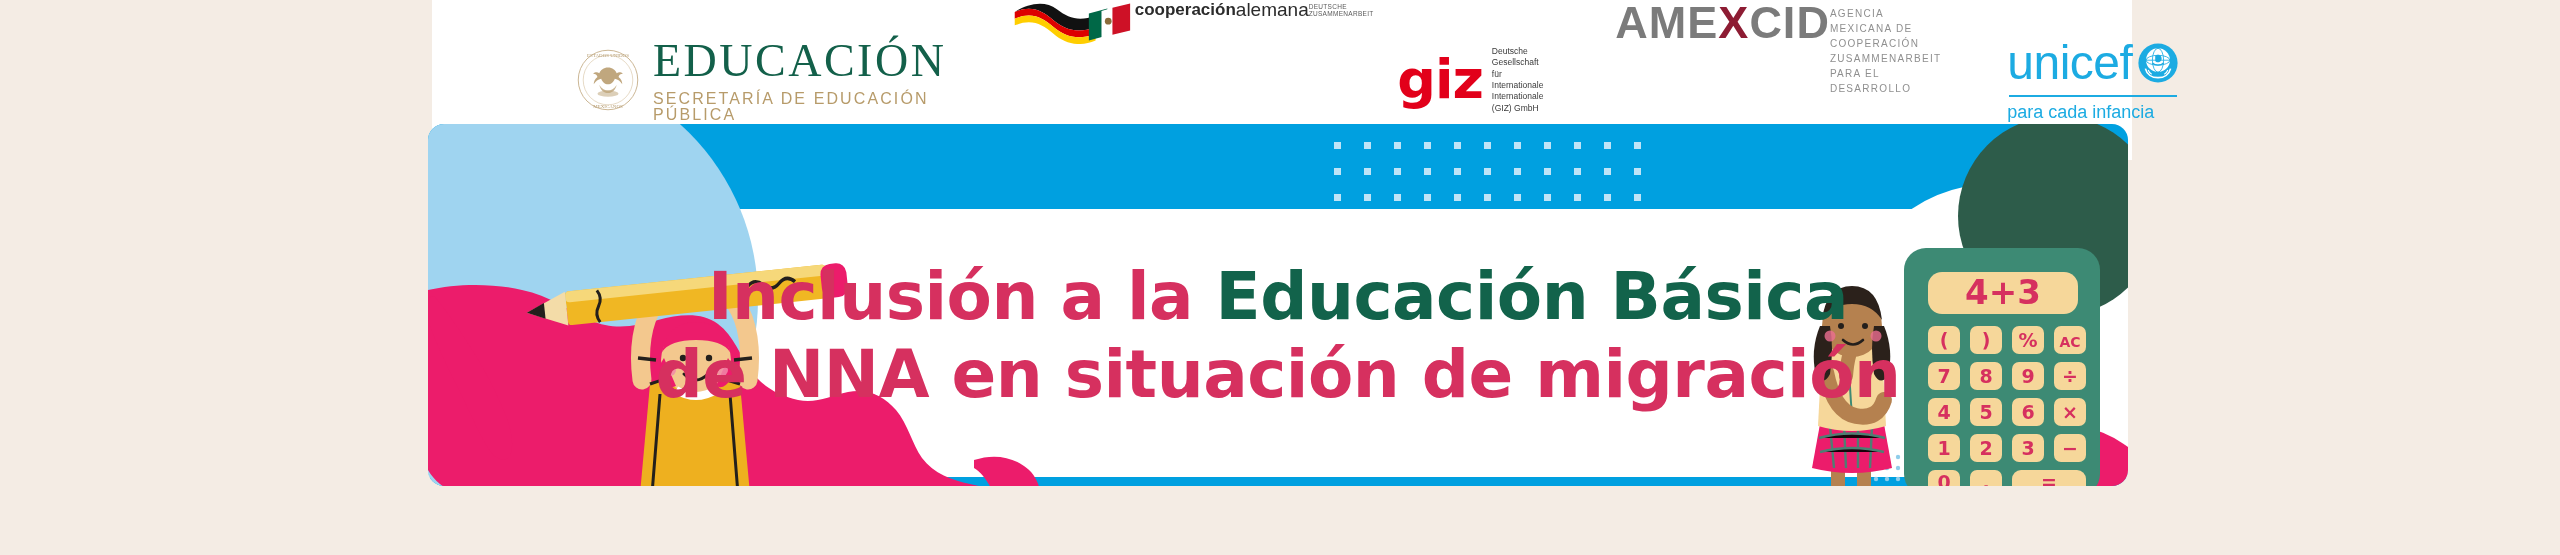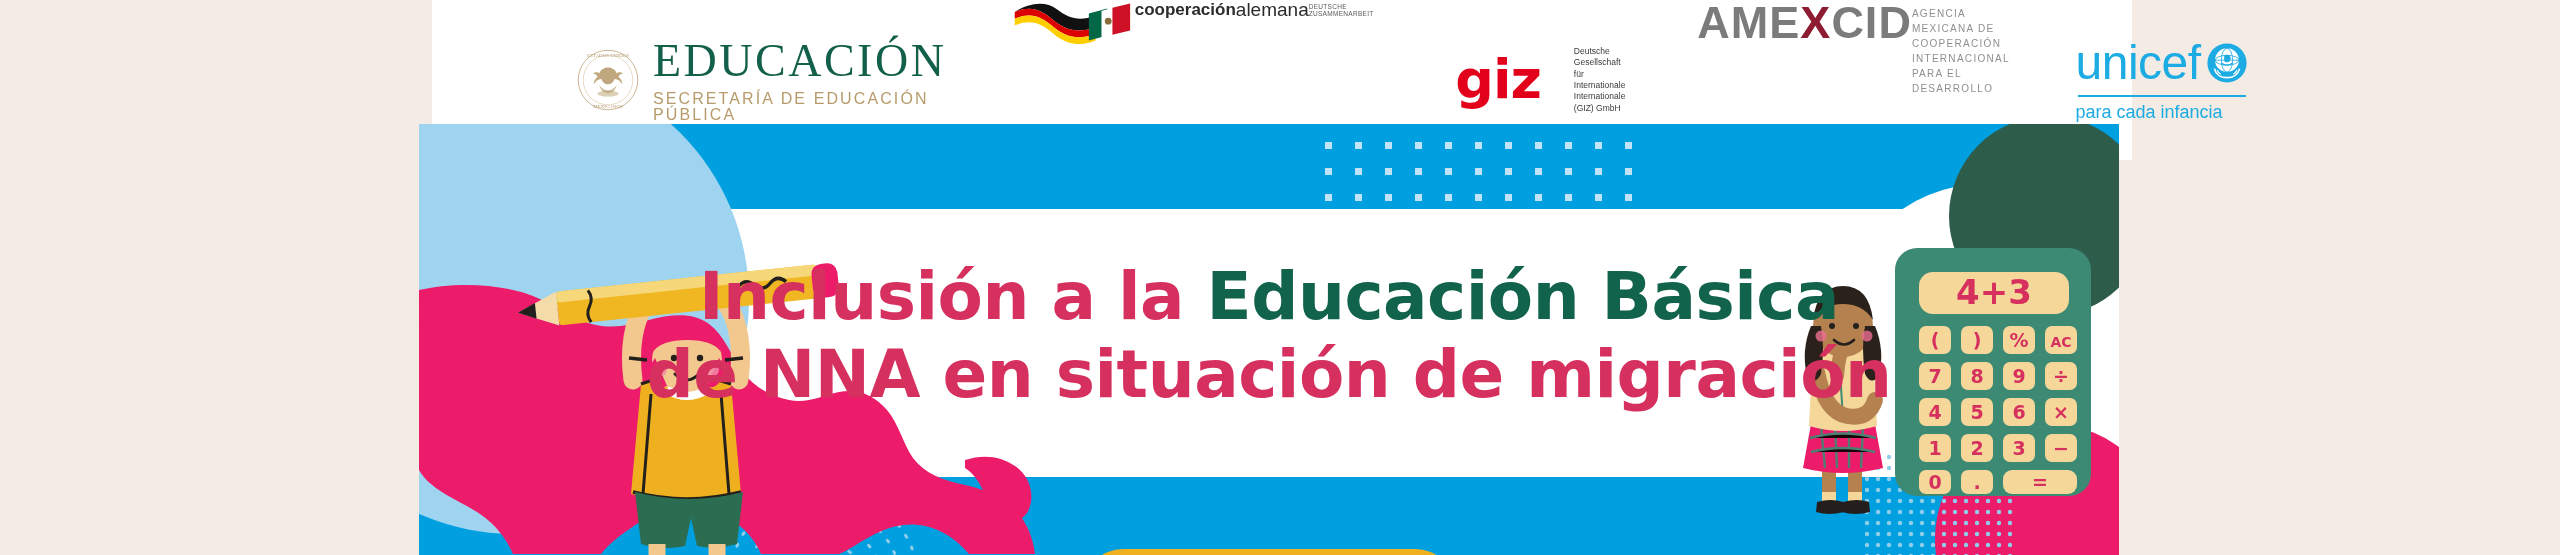--- a/index.html
+++ b/index.html
@@ -57,21 +57,21 @@
   }
 
   
   .logo-coop { margin-left: 62px; flex-direction: row; justify-content: center; align-items: flex-start; }
   .coop-ribbon { width: 150px; height: 44px; display: block; }
   .coop-text1 { font-size: 17px; color: #2b2b2b; font-weight: 700; line-height: 1.05; margin-top: 1px; }
   .coop-text2 { font-size: 19px; color: #2b2b2b; font-weight: 400; line-height: 1.05; }
   .coop-text3 { font-size: 6.5px; color: #5a5a5a; letter-spacing: .3px; margin-top: 3px; }
 
   
-  .logo-giz { margin-left: 58px; align-items: center; gap: 24px; }
+  .logo-giz { align-items: center; }
   .giz-mark {
     font-family: "DejaVu Sans", sans-serif;
     font-size: 54px;
     font-weight: 700;
     color: #e2001a;
     line-height: .8;
     letter-spacing: -1px;
   }
   .giz-lines {
     margin-left: 9px;
@@ -108,24 +108,25 @@
     line-height: 1;
     letter-spacing: -.5px;
   }
   .unicef-emblem { width: 42px; height: 42px; margin-left: 5px; }
   .unicef-rule { width: 168px; height: 2px; background: #1cabe2; margin: 8px 0 6px 2px; }
   .unicef-tag { font-size: 18px; color: #1cabe2; line-height: 1; }
 
   
   .hero {
     position: absolute;
-    left: 419px; top: 124px;
-    width: 1700px; height: 431px;
+    left: 428px; top: 124px;
+    width: 1700px; height: 362px;
     background: #00a0e0;
     overflow: hidden;
+    border-radius: 16px;
   }
   .hero-white {
     position: absolute;
     left: 0; top: 85px;
     width: 1700px; height: 268px;
     background: #ffffff;
   }
   .blob-lightblue {
     position: absolute;
     left: -140px; top: -60px;
@@ -264,21 +265,21 @@
         <div>Deutsche Gesellschaft</div>
         <div>für Internationale</div>
         <div>Internationale (GIZ) GmbH</div>
       </div>
     </div>
 
     <div class="logo logo-amexcid">
       <div class="amexcid-word"><span>AME</span><span class="x">X</span><span>CID</span></div>
       <div class="amexcid-sub">
         <div>AGENCIA MEXICANA DE COOPERACIÓN</div>
-        <div>INTERNACIONAL PARA EL DESARROLLO</div>
+        <div>ZUSAMMENARBEIT PARA EL DESARROLLO</div>
       </div>
     </div>
 
     <div class="logo logo-unicef">
       <div class="unicef-row">
         <div class="unicef-word">unicef</div>
         <svg class="unicef-emblem" viewBox="0 0 60 60">
           <circle cx="30" cy="30" r="28" fill="#1cabe2"></circle>
           <circle cx="30" cy="26" r="17" fill="#ffffff"></circle>
           <g stroke="#1cabe2" stroke-width="1.2" fill="none">

